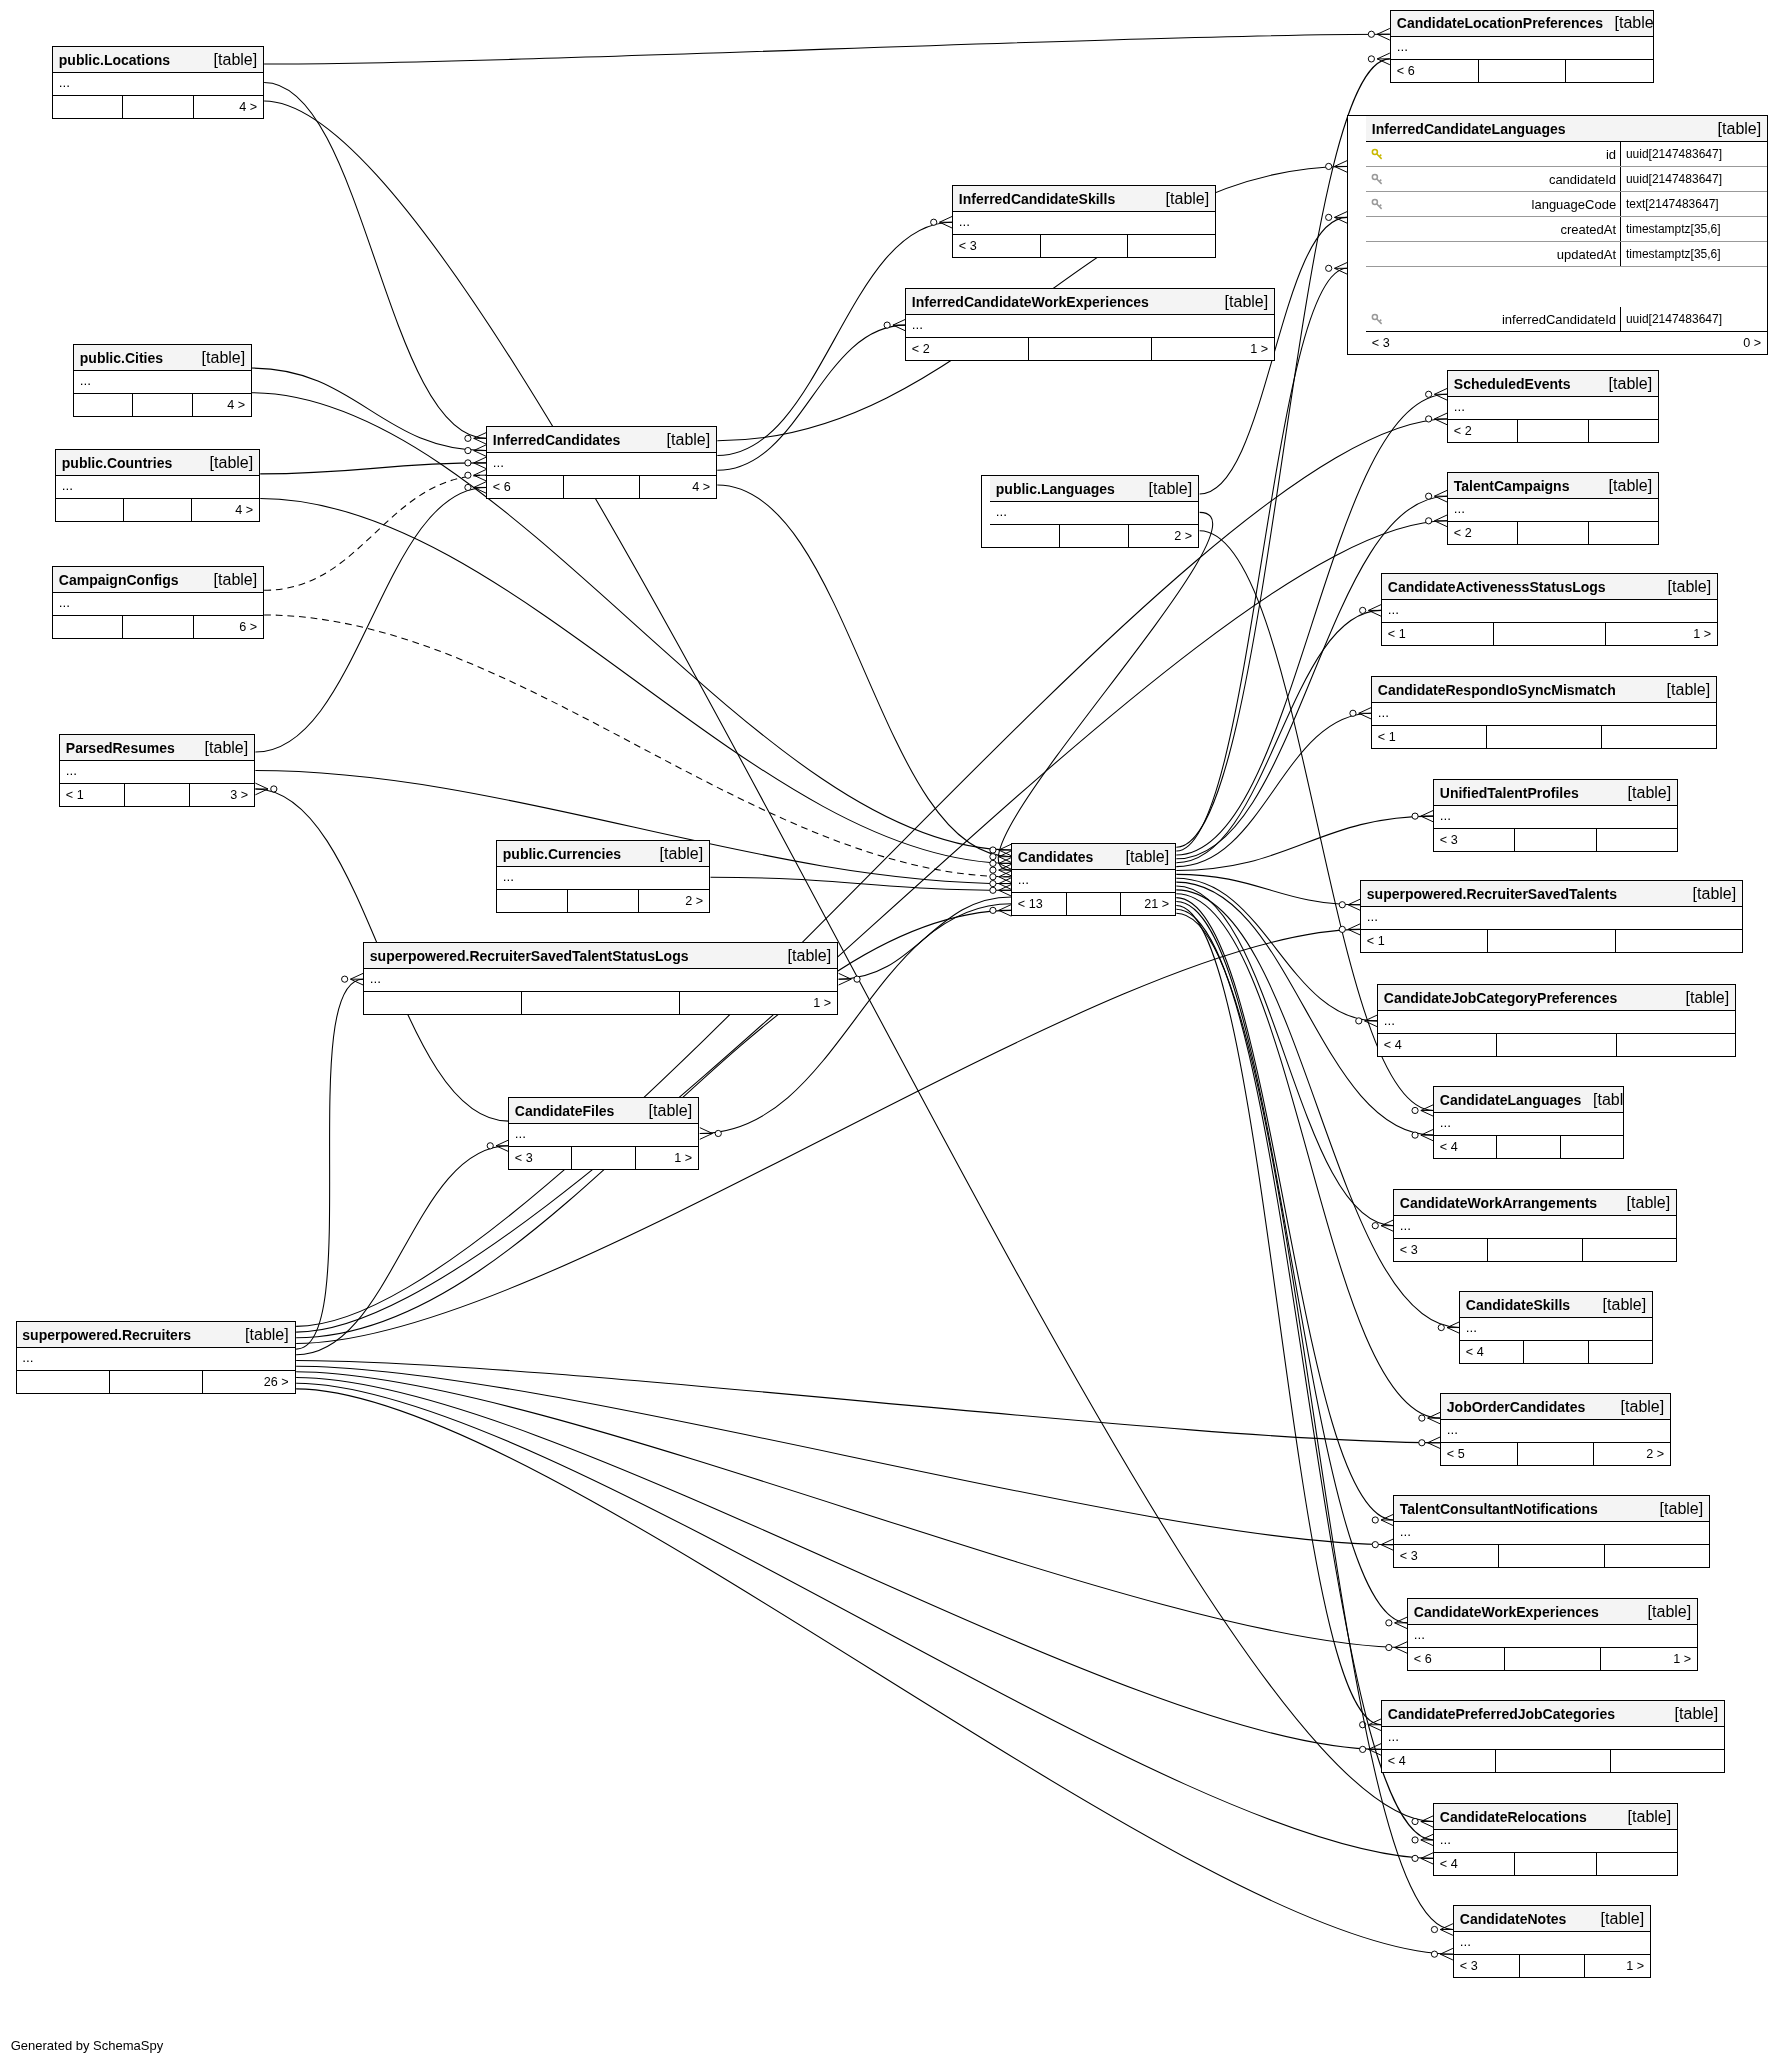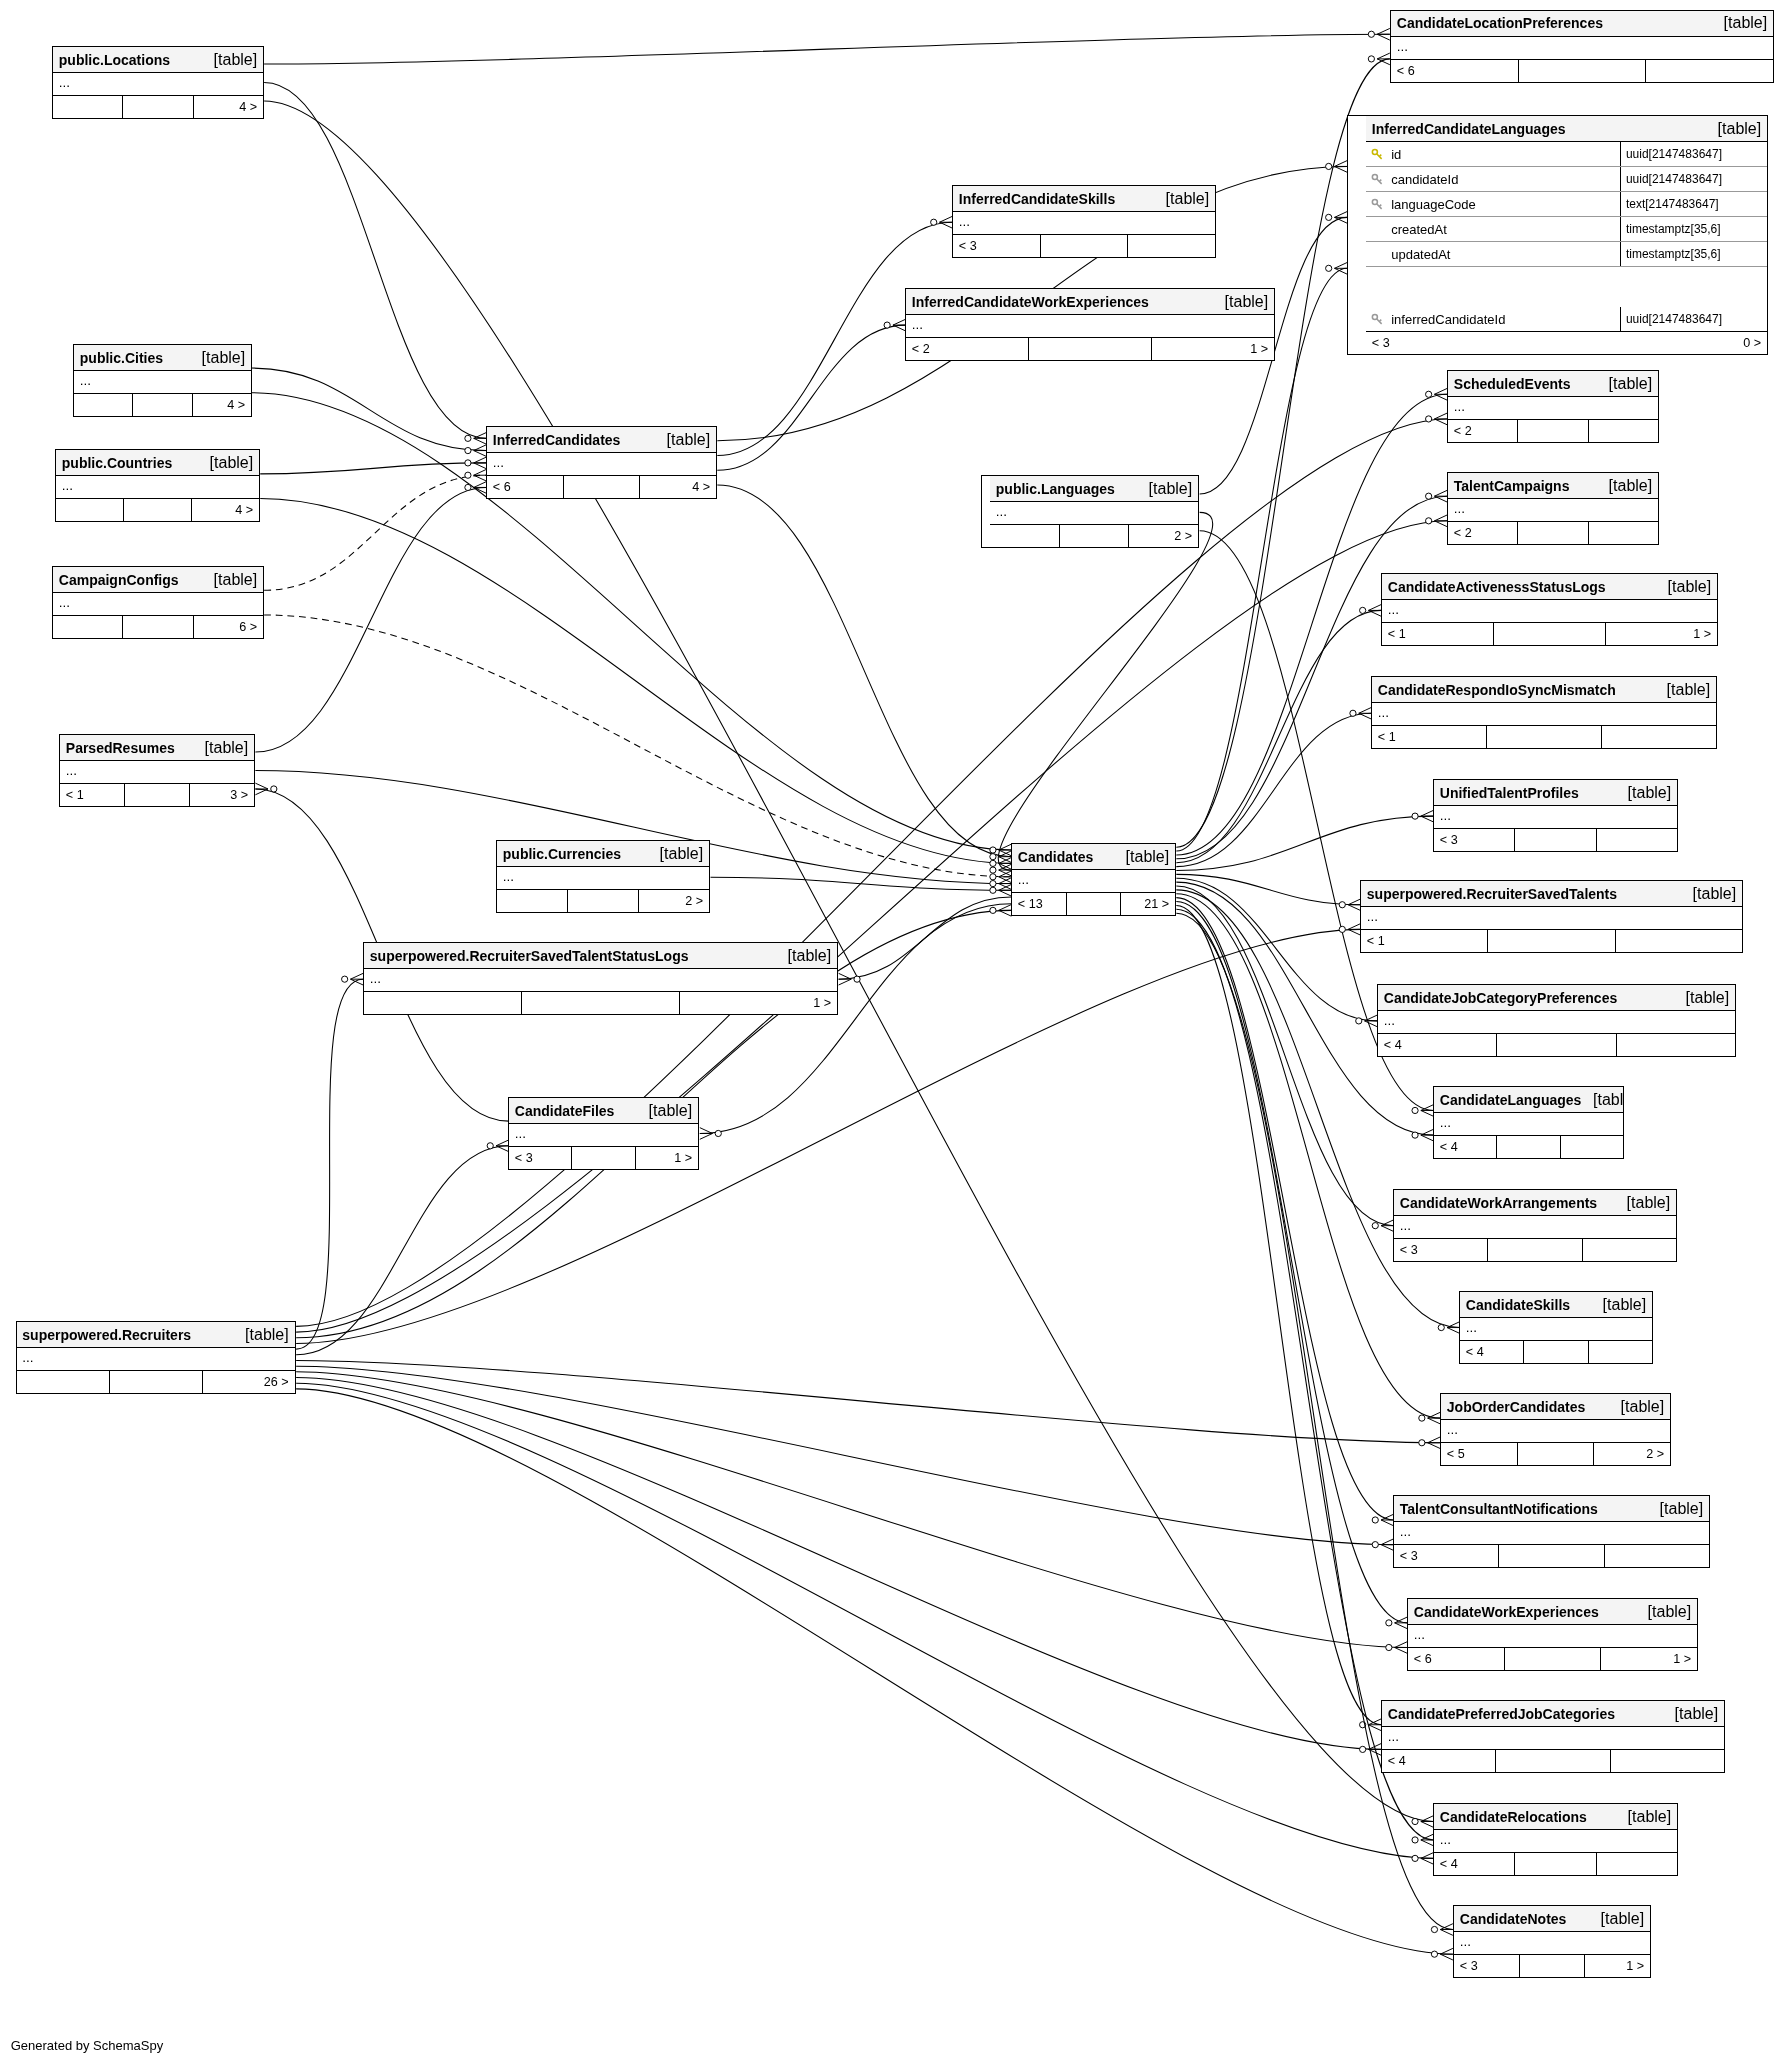--- a/index.html
+++ b/index.html
@@ -15,21 +15,21 @@
   .hdr { display: flex; justify-content: space-between; align-items: center; gap: 11.6px;
          height: 26px; padding: 0 5.8px; background: #f4f4f4; border-bottom: 1px solid #000; overflow: hidden; }
   .hdr .nm { font-weight: bold; font-size: 14px; }
   .hdr .tg { font-size: 16px; }
   .dots { height: 23px; line-height: 19.4px; padding: 0 5.8px; border-bottom: 1px solid #000; font-size: 13.6px; overflow: hidden; }
   .foot { display: flex; height: 22px; font-size: 12.6px; }
   .foot .fc { flex: 1; display: flex; align-items: center; padding: 0 5.8px; border-right: 1px solid #000; overflow: hidden; }
   .foot .fc:last-child { border-right: none; justify-content: flex-end; }
 
   .cols { }
-  .crow { display: flex; align-items: center; height: 25px; border-bottom: 1px solid #999; font-size: 13px; }
+  .crow { display: flex; align-items: center; height: 25px; border-bottom: 1px solid #999; font-size: 13px; text-align: right; }
   .crow:last-child { border-bottom: 1px solid #000; margin-top: 40px; }
   .kic { width: 21.3px; padding-left: 4.9px; display: flex; align-items: center; }
   .cn { flex: 1; padding: 0 3.9px; overflow: hidden; }
   .ct { width: 147px; align-self: stretch; display: flex; align-items: center;
         border-left: 1px solid #000; padding: 0 4.9px; font-size: 12px; overflow: hidden; }
   .foot2 { display: flex; justify-content: space-between; align-items: center; height: 22px; padding: 0 5.8px; font-size: 12.6px; }
 
   #note { position: absolute; left: 10.7px; top: 2038px; font-size: 13px; z-index: 2; }
 </style>
 </head>
@@ -102,21 +102,21 @@
           <span class="nm">public.Locations</span>
           <span class="tg">[table]</span>
         </div>
         <div class="dots">...</div>
         <div class="foot">
           <span class="fc"></span>
           <span class="fc"></span>
           <span class="fc">4 &gt;</span>
         </div>
       </div>
-      <div class="tbl" style="left: 1390px; top: 9.7px; width: 384px;">
+      <div class="tbl" style="left: 1390px; top: 9.7px; width: 264px;">
         <div class="hdr">
           <span class="nm">CandidateLocationPreferences</span>
           <span class="tg">[table]</span>
         </div>
         <div class="dots">...</div>
         <div class="foot">
           <span class="fc">&lt; 6</span>
           <span class="fc"></span>
           <span class="fc"></span>
         </div>

